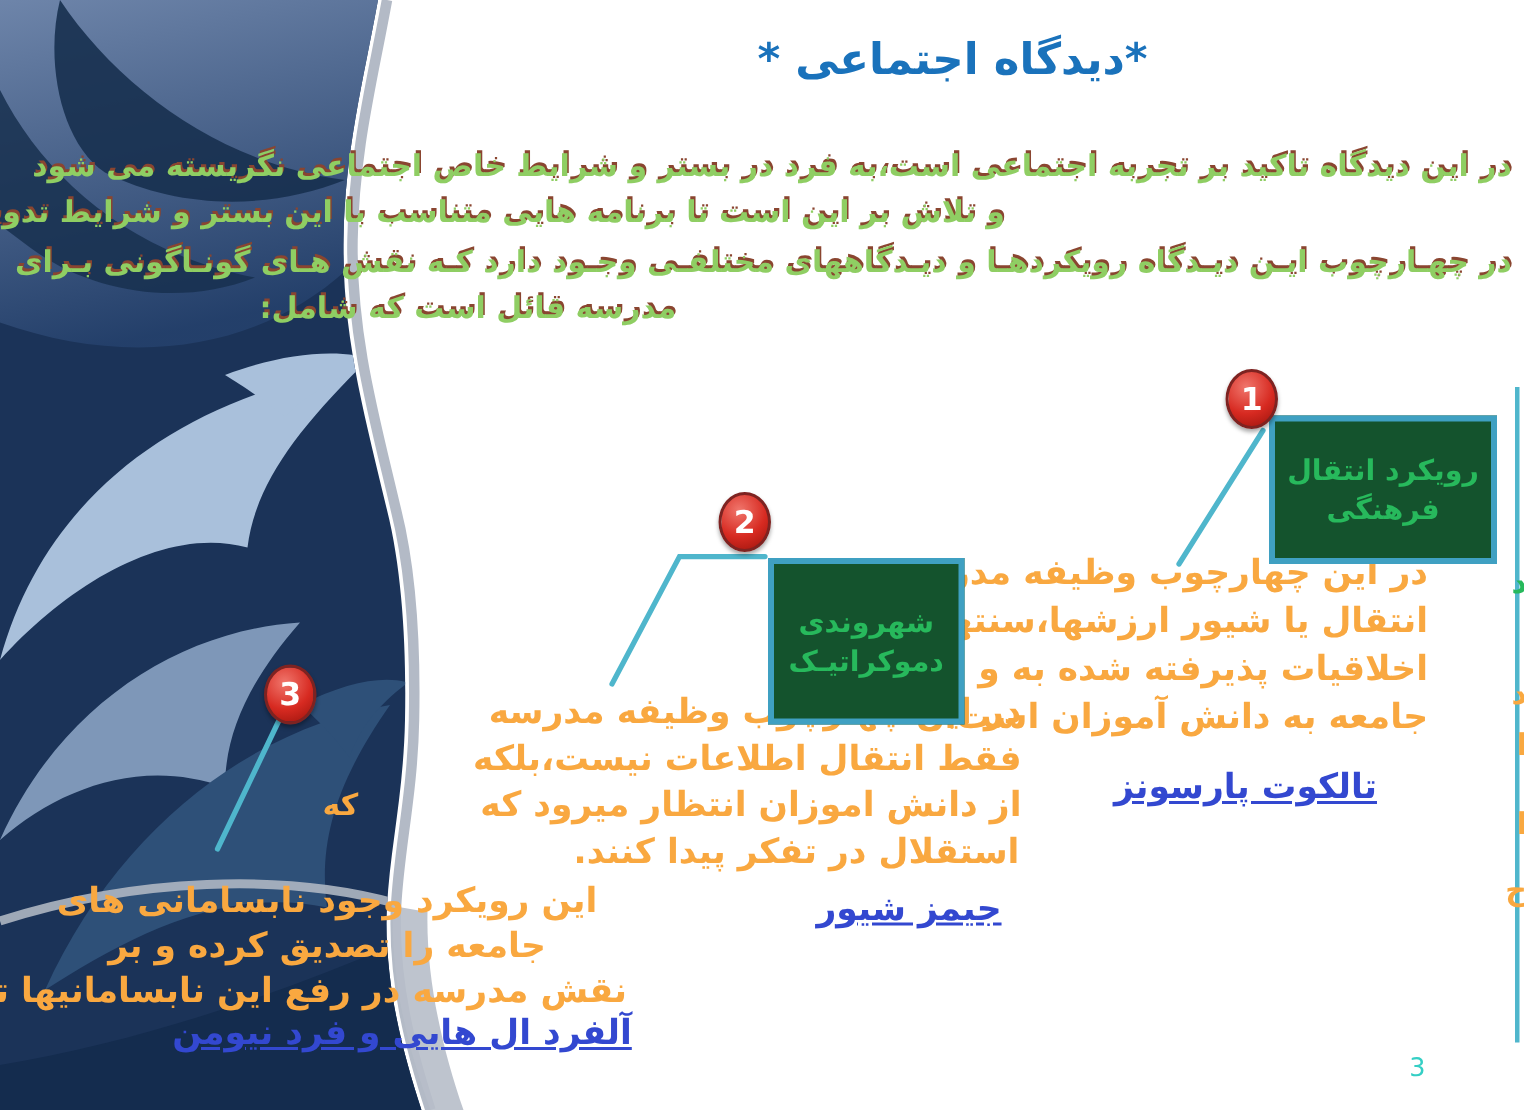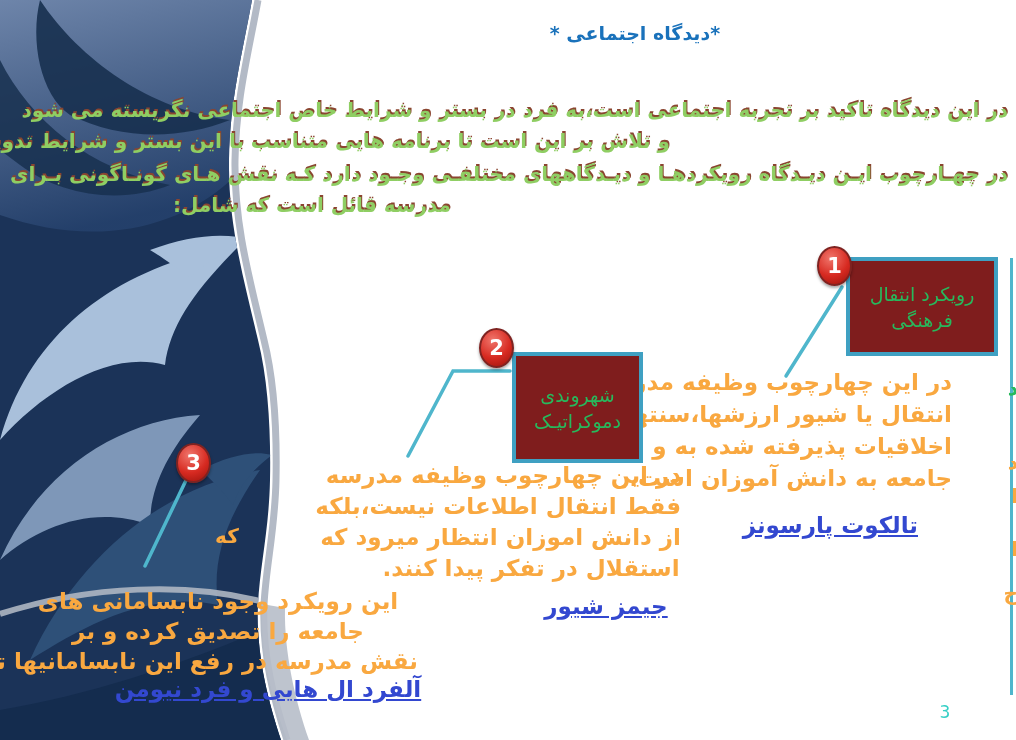--- a/index.html
+++ b/index.html
@@ -5,39 +5,40 @@
   html,body{margin:0;padding:0;background:#888;}
   #slide{
     position:relative;width:1016px;height:740px;background:#ffffff;
     overflow:hidden;font-family:"DejaVu Sans",sans-serif;direction:rtl;
   }
   .abs{position:absolute;}
   .nw{white-space:nowrap;font-weight:bold;}
   
   .title{
     top:22px;left:450px;width:370px;text-align:center;
-    font-size:19px;font-weight:bold;color:#1A72BB;
+    font-size:29px;font-weight:bold;color:#1A72BB;
   }
   
   .intro{
     font-size:20px;color:#8FCE63;
     text-shadow:1px -2px 0 #8A4530;
     line-height:26px;
     text-align:right;
   }
   .intro1{top:97px;right:8px;}
   .intro2{top:128px;right:346px;}
   .intro3{top:161px;right:8px;}
   .intro4{top:192px;left:173px;}
   
   .cbox{
-    background:#7f1d1d;border:4px solid #3FA0C2;z-index:3;
+    background:#14532d;border:4px solid #3FA0C2;z-index:3;
     display:flex;flex-direction:column;align-items:center;justify-content:center;
-    text-align:center;color:#27B95C;font-weight:normal;font-size:19px;line-height:26px;
+    text-align:center;color:#27B95C;font-weight:bold;font-size:19px;line-height:26px;
     box-sizing:border-box;
+    margin-top:20px;
   }
   .box1{left:846px;top:257px;width:152px;height:99px;}
   .box2{left:512px;top:352px;width:131px;height:111px;}
   .box3{left:207px;top:455px;width:139px;height:106px;}
   
   .badge{
     width:35px;height:40px;border-radius:50%;z-index:5;
     background:radial-gradient(circle at 38% 28%, #F0766C 0%, #D72A21 55%, #9A130C 100%);
     border:2px solid #7E2321;color:#ffffff;font-weight:bold;font-size:21px;
     display:flex;align-items:center;justify-content:center;

